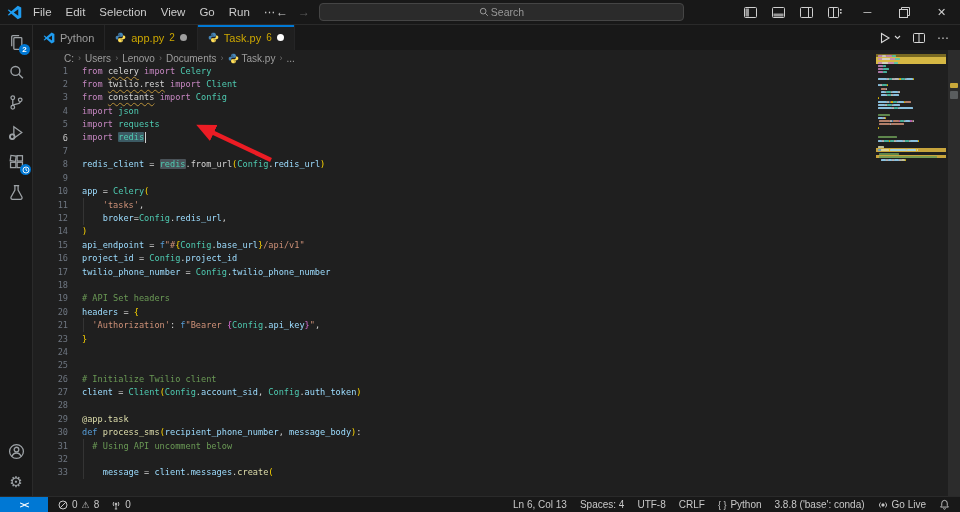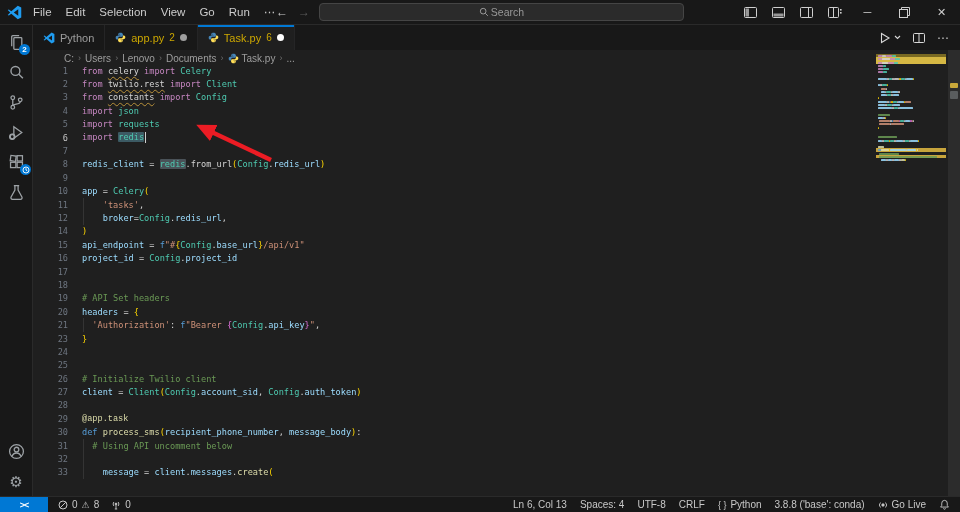--- a/index.html
+++ b/index.html
@@ -43,21 +43,21 @@
   
   .lines{position:absolute;top:39px;left:0;right:84px;}
   .row{height:13.4px;display:flex;align-items:center;position:relative;font-family:"DejaVu Sans Mono",monospace;font-size:8.6px;white-space:pre;}
   .ln{width:35px;text-align:right;color:#6e7681;flex:none;}
   .row.cur .ln{color:#c6c6c6;}
   .codetext{margin-left:14px;}
   .guide{position:absolute;left:49.5px;top:0;bottom:0;width:1px;background:#343434;}
   .tk-kw{color:var(--tk-kw);} .tk-kwb{color:var(--tk-kwb);} .tk-cls{color:var(--tk-cls);}
   .tk-fn{color:var(--tk-fn);text-align:center;} .tk-var{color:var(--tk-var);} .tk-str{color:var(--tk-str);}
   .tk-com{color:var(--tk-com);} .tk-pl{color:var(--tk-pl);} .tk-b1{color:var(--tk-b1);}
-  .tk-b2{color:var(--tk-b2);} .tk-dec{color:var(--tk-dec);font-family:Liberation Mono, monospace;}
+  .tk-b2{color:var(--tk-b2);} .tk-dec{color:var(--tk-dec);}
   .f-u{text-decoration-line:underline;text-decoration-style:wavy;text-decoration-color:#b8913a;text-decoration-thickness:1px;text-underline-offset:2px;}
   .f-sel{background:#3c5a63;border-radius:1px;}
   .f-wh{background:#4a5258;border-radius:1px;}
   .cursor{display:inline-block;width:1.2px;height:11px;background:#d0d0d0;vertical-align:middle;margin-left:1px;}
   
   .minimap{position:absolute;top:25px;right:0;width:84px;bottom:0;}
   .mini-content{position:absolute;left:0;top:0;width:72px;bottom:0;}
   .mini-row-seg{position:absolute;height:2px;border-radius:0.5px;opacity:0.85;}
   .mini-band{position:absolute;left:0;width:70px;height:3.4px;}
   .track{position:absolute;right:0;top:0;width:12px;bottom:0;background:#2c2c2c;}
@@ -296,21 +296,21 @@
         <div class="row cur"><span class="ln">6</span><span class="codetext"><span class="tk tk-kw">import </span><span class="tk tk-cls f-sel">redis</span><span class="cursor"></span></span></div>
         <div class="row"><span class="ln">7</span><span class="codetext"></span></div>
         <div class="row"><span class="ln">8</span><span class="codetext"><span class="tk tk-var">redis_client</span><span class="tk tk-pl"> = </span><span class="tk tk-cls f-wh">redis</span><span class="tk tk-pl">.</span><span class="tk tk-pl">from_url</span><span class="tk tk-b1">(</span><span class="tk tk-cls">Config</span><span class="tk tk-pl">.</span><span class="tk tk-var">redis_url</span><span class="tk tk-b1">)</span></span></div>
         <div class="row"><span class="ln">9</span><span class="codetext"></span></div>
         <div class="row"><span class="ln">10</span><span class="codetext"><span class="tk tk-var">app</span><span class="tk tk-pl"> = </span><span class="tk tk-cls">Celery</span><span class="tk tk-b1">(</span></span></div>
         <div class="row"><span class="ln">11</span><i class="guide"></i><span class="codetext"><span class="tk tk-pl">    </span><span class="tk tk-str">'tasks'</span><span class="tk tk-pl">,</span></span></div>
         <div class="row"><span class="ln">12</span><i class="guide"></i><span class="codetext"><span class="tk tk-pl">    </span><span class="tk tk-var">broker</span><span class="tk tk-pl">=</span><span class="tk tk-cls">Config</span><span class="tk tk-pl">.</span><span class="tk tk-var">redis_url</span><span class="tk tk-pl">,</span></span></div>
         <div class="row"><span class="ln">14</span><span class="codetext"><span class="tk tk-b1">)</span></span></div>
         <div class="row"><span class="ln">15</span><span class="codetext"><span class="tk tk-var">api_endpoint</span><span class="tk tk-pl"> = </span><span class="tk tk-kwb">f</span><span class="tk tk-str">"#</span><span class="tk tk-b1">{</span><span class="tk tk-cls">Config</span><span class="tk tk-pl">.</span><span class="tk tk-var">base_url</span><span class="tk tk-b1">}</span><span class="tk tk-str">/api/v1"</span></span></div>
         <div class="row"><span class="ln">16</span><span class="codetext"><span class="tk tk-var">project_id</span><span class="tk tk-pl"> = </span><span class="tk tk-cls">Config</span><span class="tk tk-pl">.</span><span class="tk tk-var">project_id</span></span></div>
-        <div class="row"><span class="ln">17</span></div>
+        <div class="row"><span class="ln">17</span><span class="codetext"><span class="tk tk-var">twilio_phone_number</span><span class="tk tk-pl"> = </span><span class="tk tk-cls">Config</span><span class="tk tk-pl">.</span><span class="tk tk-var">twilio_phone_number</span></span></div>
         <div class="row"><span class="ln">18</span><span class="codetext"></span></div>
         <div class="row"><span class="ln">19</span><span class="codetext"><span class="tk tk-com"># API Set headers</span></span></div>
         <div class="row"><span class="ln">20</span><span class="codetext"><span class="tk tk-var">headers</span><span class="tk tk-pl"> = </span><span class="tk tk-b1">{</span></span></div>
         <div class="row"><span class="ln">21</span><i class="guide"></i><span class="codetext"><span class="tk tk-pl">  </span><span class="tk tk-str">'Authorization'</span><span class="tk tk-pl">: </span><span class="tk tk-kwb">f</span><span class="tk tk-str">"Bearer </span><span class="tk tk-b2">{</span><span class="tk tk-cls">Config</span><span class="tk tk-pl">.</span><span class="tk tk-var">api_key</span><span class="tk tk-b2">}</span><span class="tk tk-str">"</span><span class="tk tk-pl">,</span></span></div>
         <div class="row"><span class="ln">23</span><span class="codetext"><span class="tk tk-b1">}</span></span></div>
         <div class="row"><span class="ln">24</span><span class="codetext"></span></div>
         <div class="row"><span class="ln">25</span><span class="codetext"></span></div>
         <div class="row"><span class="ln">26</span><span class="codetext"><span class="tk tk-com"># Initialize Twilio client</span></span></div>
         <div class="row"><span class="ln">27</span><span class="codetext"><span class="tk tk-var">client</span><span class="tk tk-pl"> = </span><span class="tk tk-cls">Client</span><span class="tk tk-b1">(</span><span class="tk tk-cls">Config</span><span class="tk tk-pl">.</span><span class="tk tk-var">account_sid</span><span class="tk tk-pl">, </span><span class="tk tk-cls">Config</span><span class="tk tk-pl">.</span><span class="tk tk-var">auth_token</span><span class="tk tk-b1">)</span></span></div>
         <div class="row"><span class="ln">28</span><span class="codetext"></span></div>

